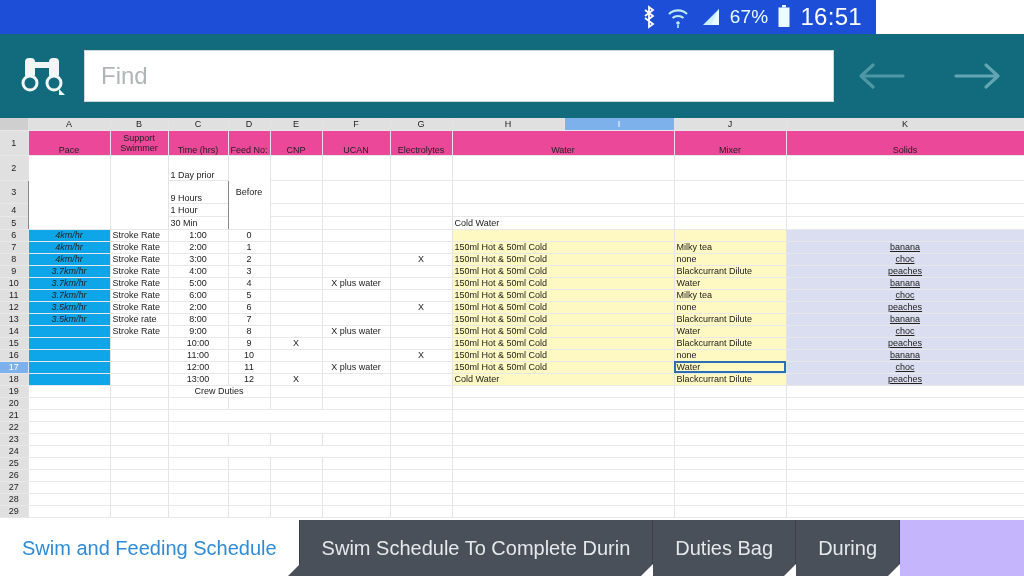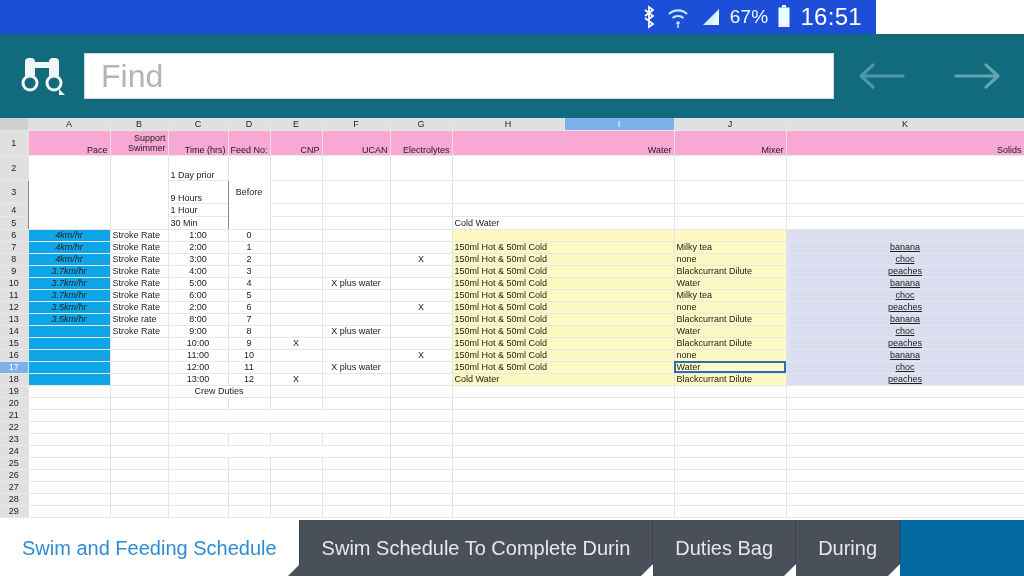--- a/index.html
+++ b/index.html
@@ -23,23 +23,23 @@
   #status-clock { font-size: 24px; color: #ffffff; letter-spacing: .3px; }
 
   
   #find-toolbar {
     position: absolute; left: 0; top: 34px; width: 1024px; height: 84px;
     background: #126b7d;
     display: flex; align-items: center;
   }
   #binoculars-icon { width: 84px; display: flex; align-items: center; justify-content: center; }
   #find-input {
-    width: 750px; height: 46px;
+    width: 750px; height: 52px;
     background: #ffffff; border: 1px solid #cfd8da;
-    font-size: 32px; color: #9aa0a2;
+    font-size: 24px; color: #9aa0a2;
     padding: 0 16px;
     font-family: "Liberation Sans", sans-serif;
     outline: none;
   }
   #find-input::placeholder { color: #b0b5b7; }
   .nav-arrow {
     flex: 1; display: flex; align-items: center; justify-content: center;
   }
 
   
@@ -88,27 +88,27 @@
   .bt  { border-top: 1px solid #8a8a8a; margin-left: 15px; }
   .bb  { border-bottom: 1px solid #8a8a8a; }
 
   .c   { text-align: center; }
   .l   { text-align: left; }
   .b   { font-weight: bold; }
   .yellow { background: #0ea5e9; font-style: italic; }
   .green  { background: #fef9c3; }
   .blue   { background: #dadef0; text-decoration: underline; }
   .grey   { background: #efefef; }
-  .hdr1 { background: #f9a8d4; text-align:right; font-weight:bold; font-size:9px; }
+  .hdr1 { background: #ec4899; text-align:center; font-weight:bold; font-size:9px; }
   .selected-cell { outline: 2px solid #2a6fb5; outline-offset: -2px; }
 
   
   #tab-bar {
     position: absolute; left: 0; bottom: 0; width: 1024px; height: 56px;
-    background: #0369a1;
+    background: #c4b5fd;
     display: flex; align-items: stretch;
   }
   .sheet-tab {
     position: relative;
     display: flex; align-items: center; justify-content: center;
     padding: 0 22px;
     font-size: 20px;
     color: #e6e8ea;
     background: #4a5059;
     white-space: nowrap;

